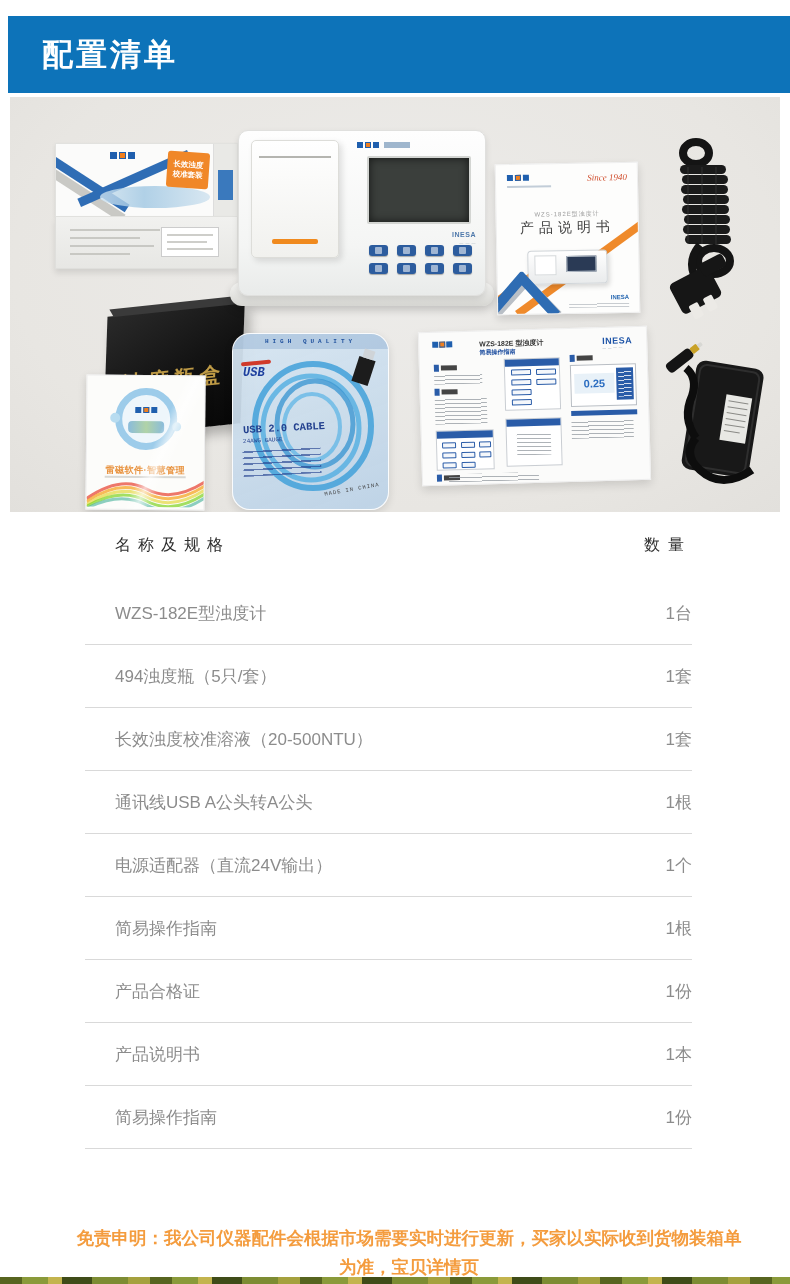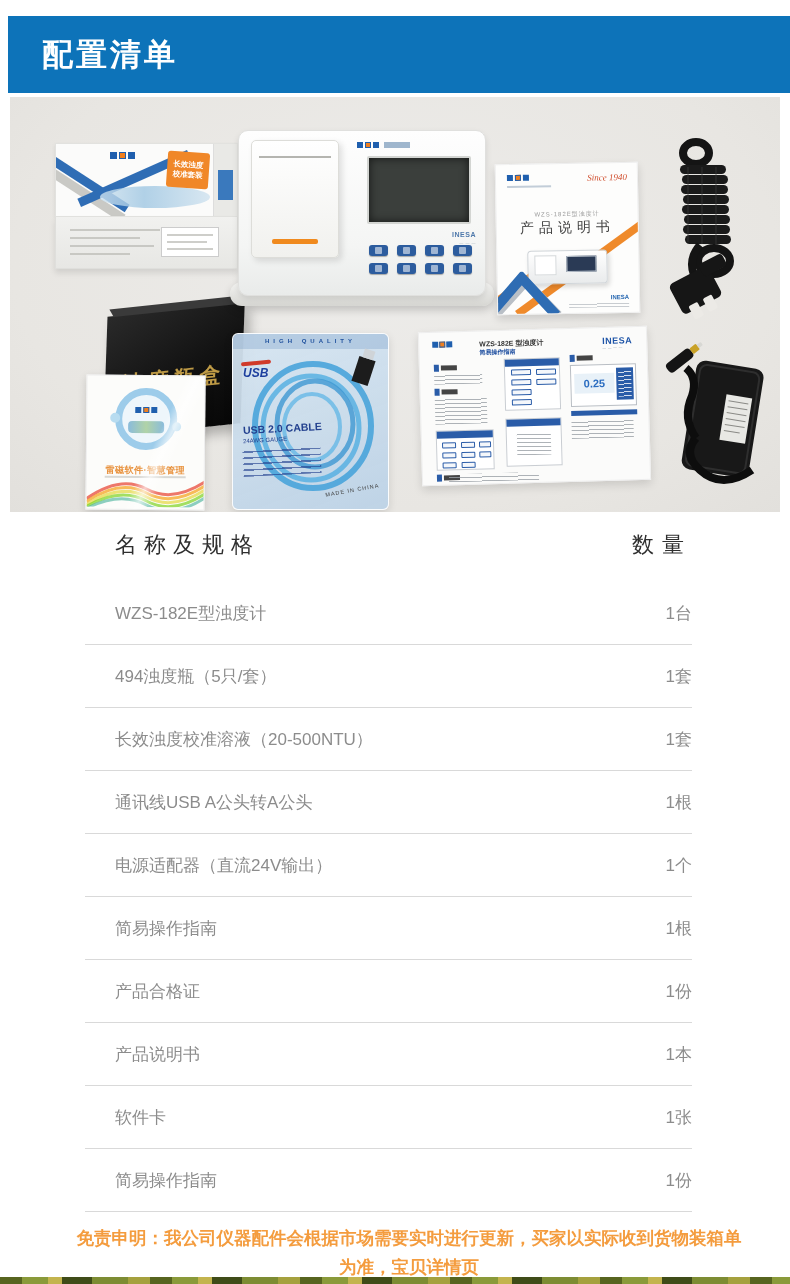--- a/index.html
+++ b/index.html
@@ -112,21 +112,21 @@
   .sc-logo { position:absolute; left:50%; top:12px; transform:translateX(-50%); display:flex; gap:2px; }
   .sc-band { position:absolute; left:6px; right:6px; top:26px; height:12px;
     background:linear-gradient(90deg,#7fb5d8,#aacf9e,#7fb5d8); border-radius:4px; opacity:.9; }
   .sc-text { position:absolute; left:0; right:0; top:88px; text-align:center; color:#e8913c;
     font-size:9px; font-weight:bold; letter-spacing:.5px; }
   .sc-subline { position:absolute; left:18px; right:18px; top:100px; height:2px; background:#d8d8d4; }
 
   
   .usbbag { position:absolute; left:222px; top:236px; width:157px; height:177px;
     background:linear-gradient(160deg,rgba(214,229,241,.95),rgba(186,209,230,.9));
-    border:1px solid rgba(255,255,255,.9); border-radius:6px; box-shadow:0 3px 8px rgba(0,0,0,.12); overflow:hidden; }
+    border:1px solid rgba(255,255,255,.9); border-radius:18px; box-shadow:0 3px 8px rgba(0,0,0,.12); overflow:hidden;font-family:Liberation Mono, monospace; }
   .bag-top { position:absolute; left:0; right:0; top:0; height:15px; background:rgba(110,150,195,.3);
     color:#1d4f9c; font-size:6px; font-weight:bold; letter-spacing:4px; text-align:center; line-height:15px; }
   .usb-conn { position:absolute; right:16px; top:24px; width:17px; height:26px; background:#1c1c1c; transform:rotate(18deg); }
   .usb-conn::after { content:""; position:absolute; left:3px; top:-9px; width:11px; height:9px; background:#cfd4d8; }
   .usb-logo { position:absolute; left:10px; top:32px; color:#1d3f9e; font-weight:bold; font-style:italic; font-size:12px; }
   .usb-logo::before { content:""; position:absolute; left:-2px; top:-5px; width:30px; height:4px;
     background:#d03a2a; border-radius:2px; transform:rotate(-6deg); }
   .usb-text1 { position:absolute; left:10px; top:88px; color:#23418f; font-weight:bold; font-size:10.5px; transform:rotate(-3deg); }
   .usb-text2 { position:absolute; left:10px; top:103px; color:#23418f; font-size:6px; transform:rotate(-3deg); }
   .usb-lines { position:absolute; left:10px; top:115px; width:78px; height:26px; transform:rotate(-3deg);
@@ -154,21 +154,21 @@
   .g-display-side { position:absolute; right:2px; top:3px; width:17px; height:32px; background:#2a5ca8; }
   .g-display-side::after { content:""; position:absolute; inset:3px 2px;
     background:repeating-linear-gradient(0deg,rgba(255,255,255,.8) 0 1px,transparent 1px 4px); }
   .g-bluebar { position:absolute; background:#2a5ca8; }
 
   
   .adapter { position:absolute; left:642px; top:241px; width:122px; height:156px; }
 
   
   .table-wrap { position:absolute; left:85px; top:527px; width:607px; }
-  .t-head { display:flex; align-items:center; height:36px; color:#2f2f2f; font-size:22px; }
+  .t-head { display:flex; align-items:center; height:36px; color:#2f2f2f; font-size:16px; }
   .t-head .t-name { letter-spacing:7px; }
   .t-head .t-qty { letter-spacing:8px; }
   .t-name { flex:1; padding-left:30px; }
   .t-qty { width:92px; text-align:right; }
   .t-rows { margin-top:19px; }
   .t-row { display:flex; align-items:center; height:63px; border-bottom:1px solid #d9d9d9;
     color:#8c8c8c; font-size:17px; }
   .t-row .t-qty { width:80px; }
 
   
@@ -459,24 +459,20 @@
       </div>
       <div class="t-row">
         <span class="t-name">产品合格证</span>
         <span class="t-qty">1份</span>
       </div>
       <div class="t-row">
         <span class="t-name">产品说明书</span>
         <span class="t-qty">1本</span>
       </div>
       <div class="t-row">
-        <span class="t-name">软件卡</span>
-        <span class="t-qty">1张</span>
-      </div>
-      <div class="t-row">
         <span class="t-name">简易操作指南</span>
         <span class="t-qty">1份</span>
       </div>
     </div>
   </div>
 
   <div class="disclaimer">
     <span>免责申明：我公司仪器配件会根据市场需要实时进行更新，买家以实际收到货物装箱单为准，宝贝详情页</span>
     <span>描述仅供参考，不可作为退换货条件以及投诉条件。</span>
   </div>

